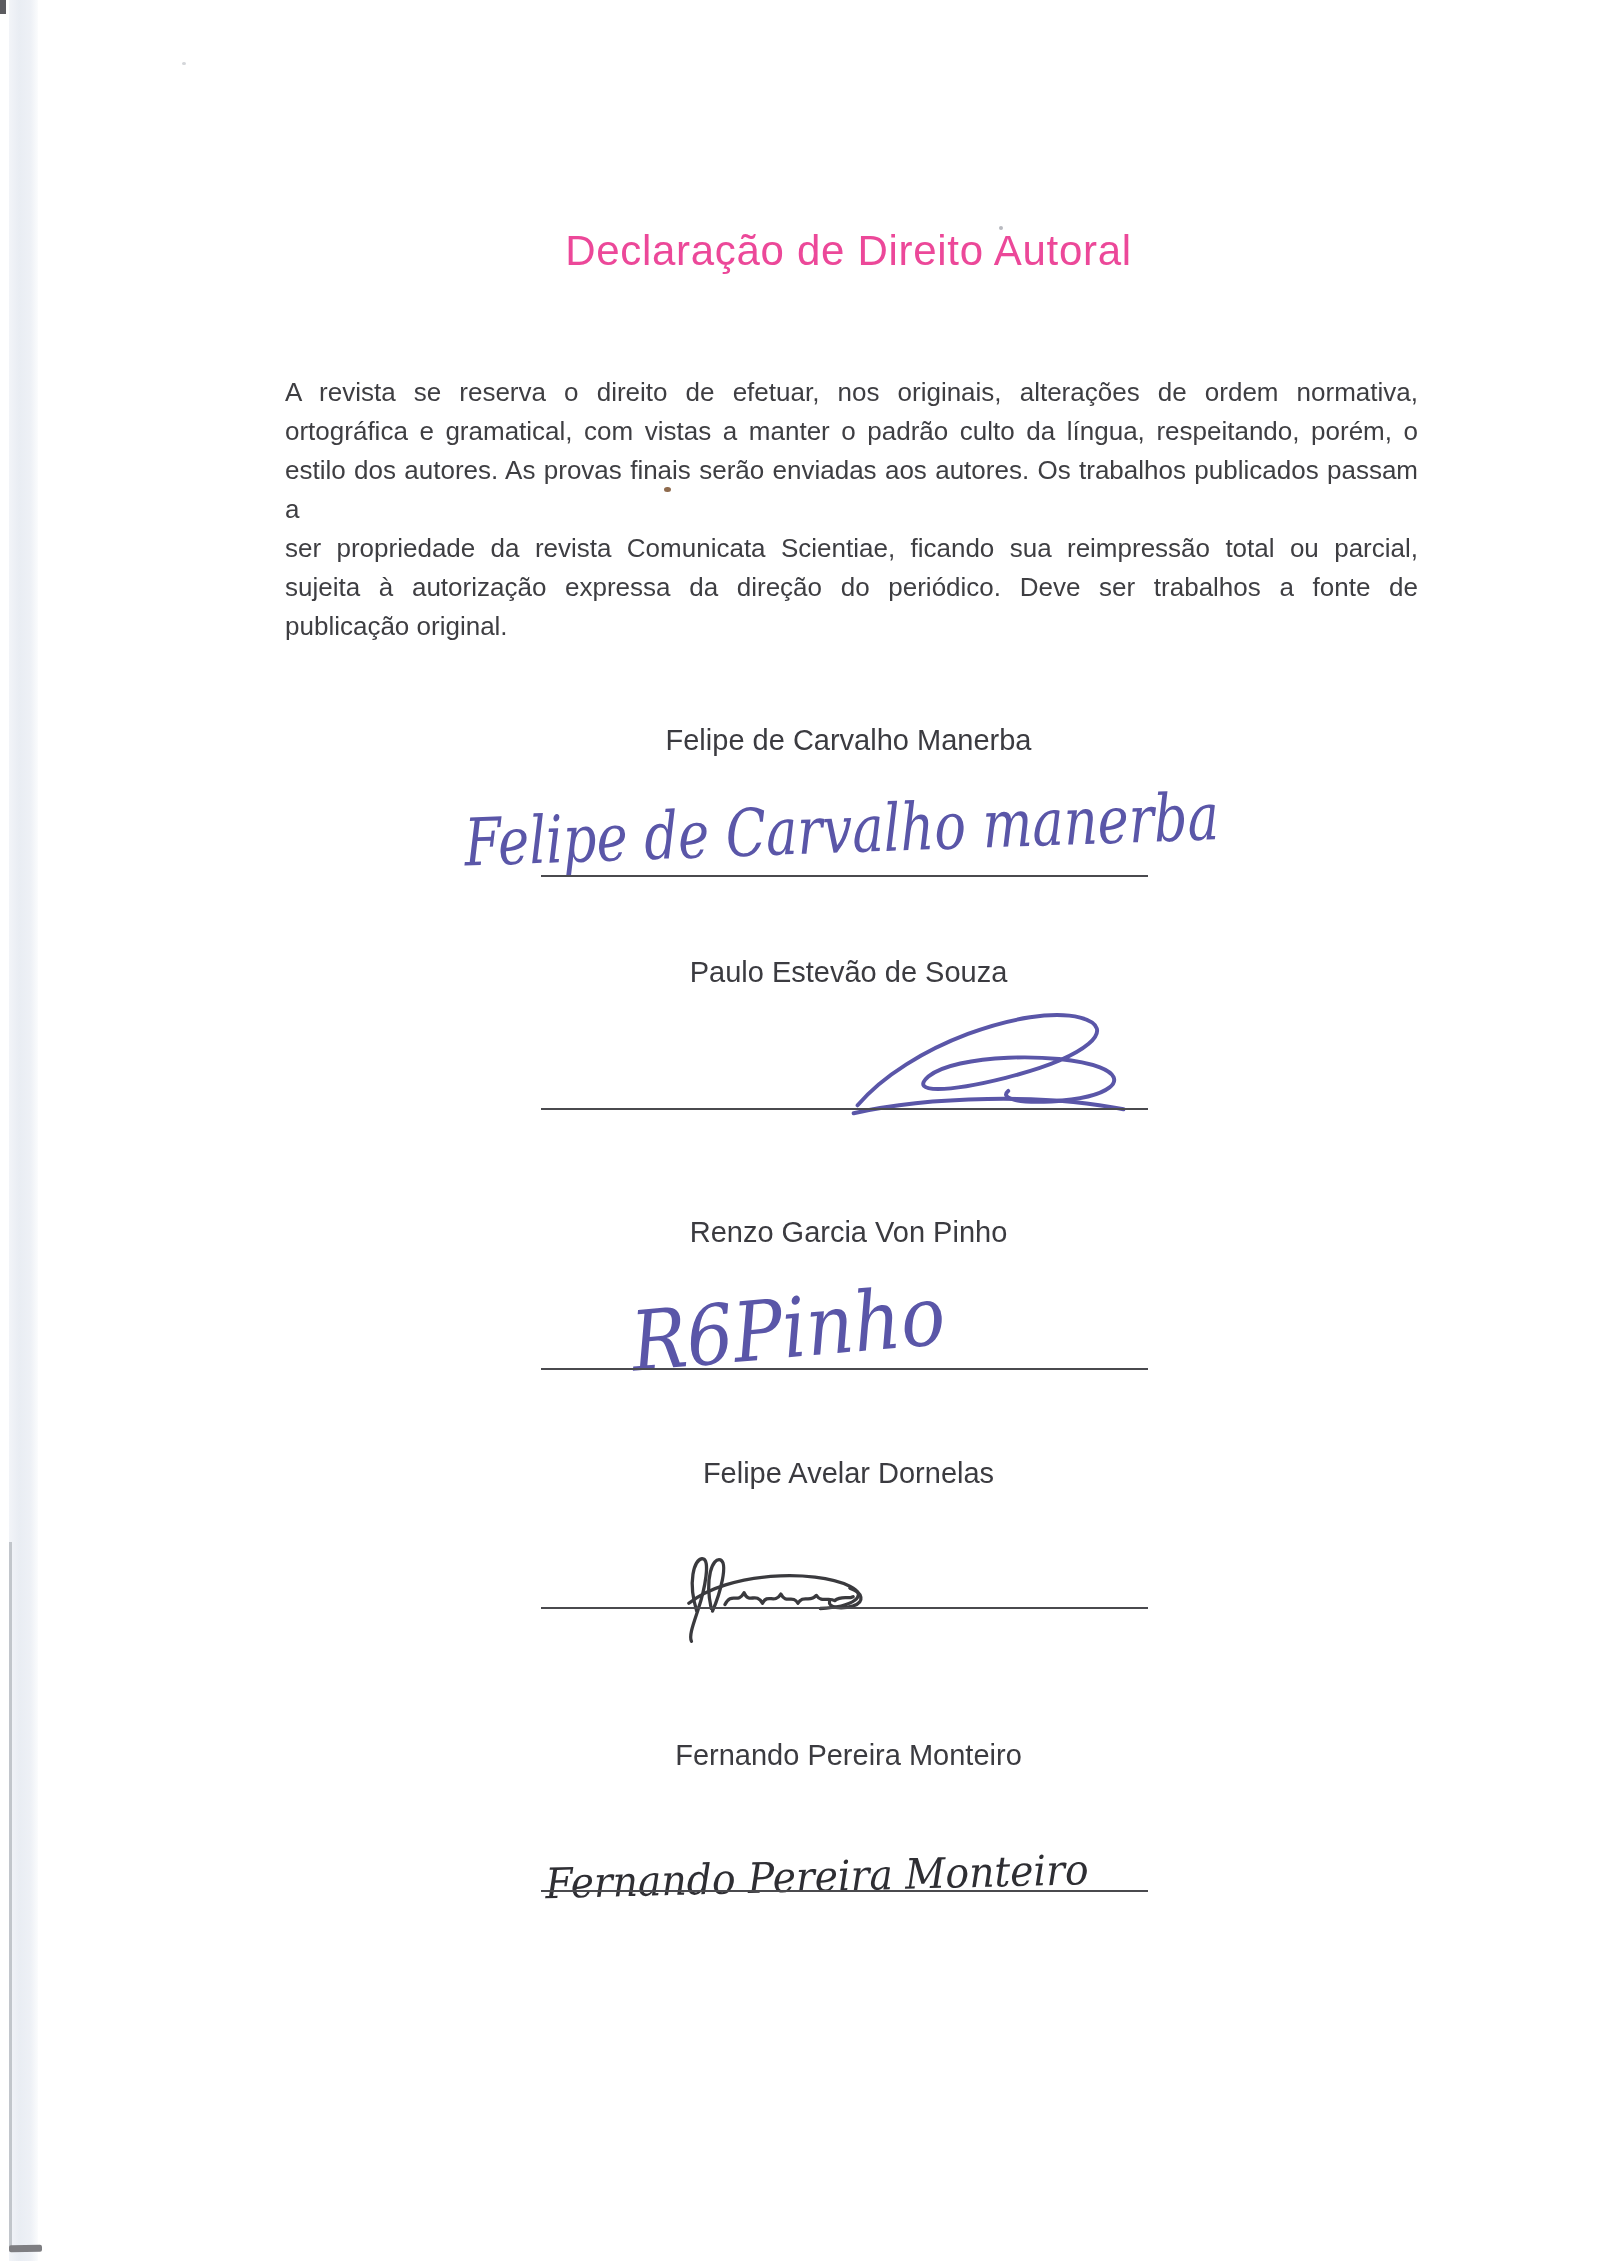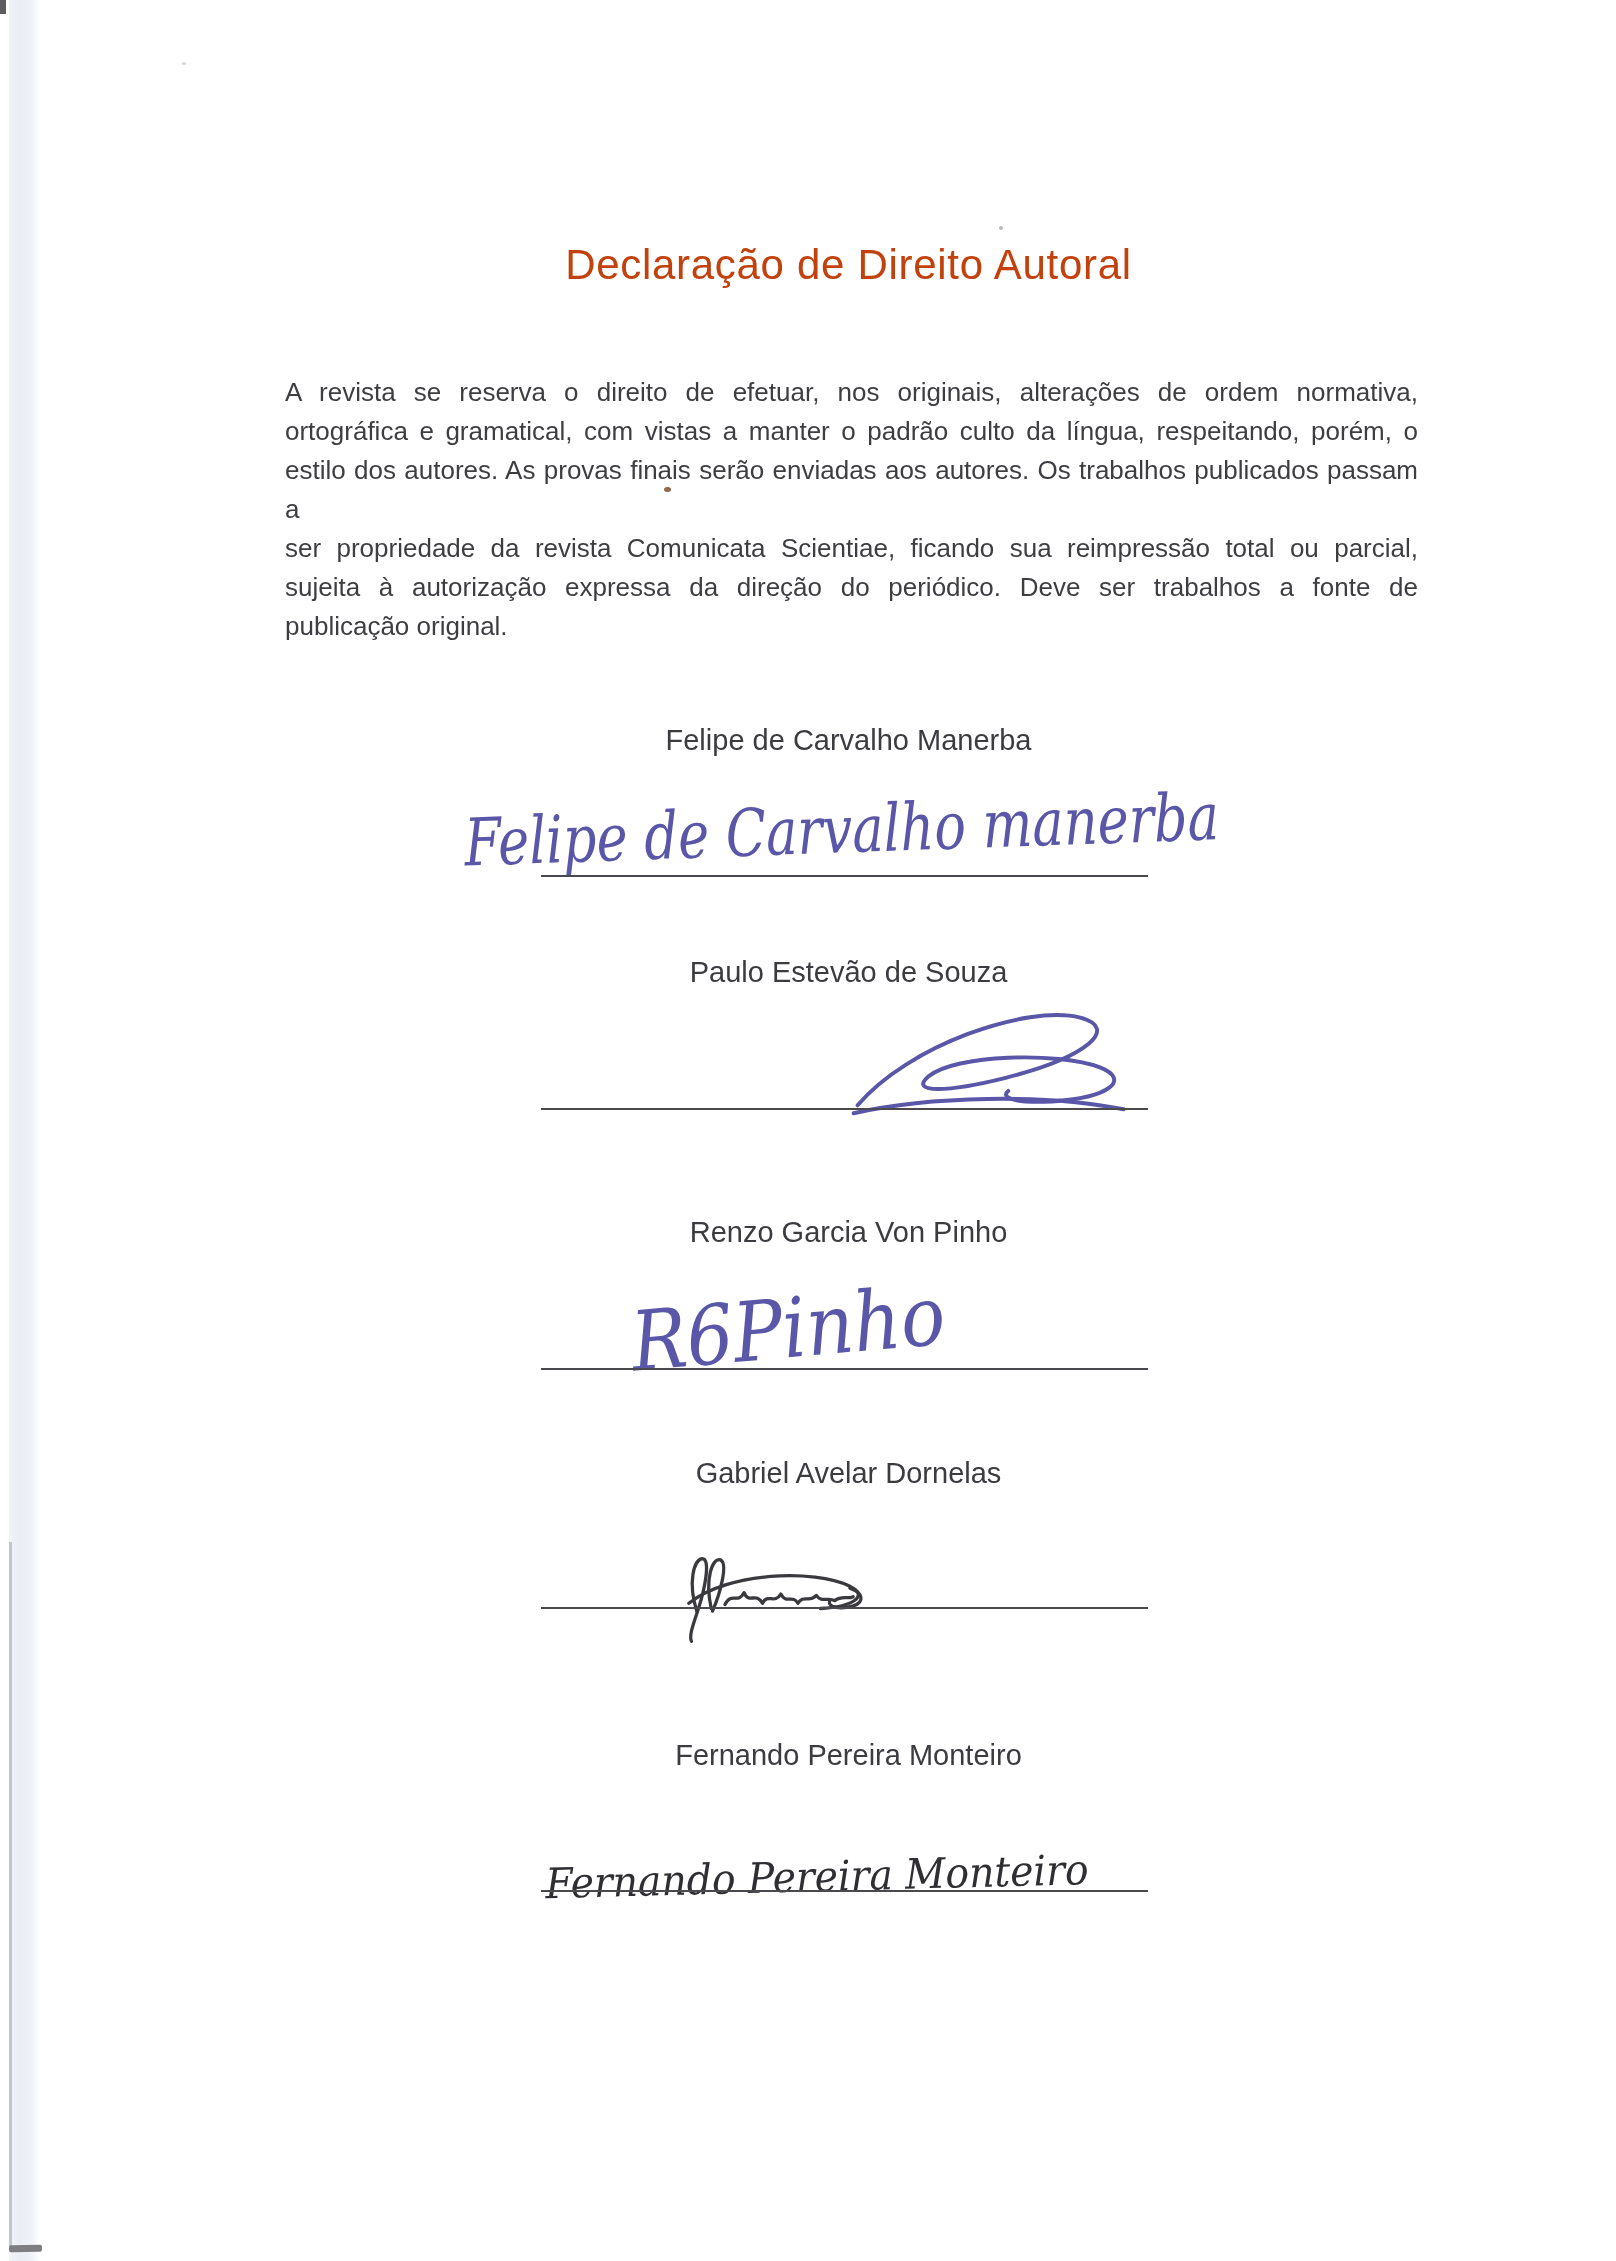--- a/index.html
+++ b/index.html
@@ -25,23 +25,23 @@
   .scan-smudge{
     position:absolute;left:8.5px;top:2245px;width:33px;height:7.2px;
     background:#7e7e82;border-radius:2px;transform:rotate(-1deg);
   }
   .speck{position:absolute;border-radius:50%;}
   .speck.s1{left:664px;top:487px;width:6.6px;height:5.2px;background:#8f6b4e;}
   .speck.s2{left:182px;top:62px;width:3.9px;height:3.3px;background:#d4d6da;}
   .speck.s3{left:999px;top:226px;width:3.9px;height:3.9px;background:#b9bac0;}
   
   .doc-title{
-    position:absolute;left:282px;top:244px;width:1133px;
+    position:absolute;left:282px;top:230px;width:1133px;
     text-align:center;font-size:42px;line-height:1;
-    color:#c2410c;letter-spacing:0.7px;font-weight:400;
+    color:#ec4899;letter-spacing:0.7px;font-weight:400;
   }
   .para{
     position:absolute;left:285px;top:373px;width:1133px;
     font-size:26px;line-height:39px;color:#3e3e42;
   }
   .para .pline{text-align:justify;text-align-last:justify;}
   .para .pline.last{text-align:right;text-align-last:left;}
   .signer-name{
     position:absolute;left:282px;width:1133px;
     text-align:center;font-size:29px;line-height:1;color:#3b3b40;
@@ -101,21 +101,21 @@
 
   <div>
     <div class="signer-name" style="top:1218px">Renzo Garcia Von Pinho</div>
     <svg class="sig" style="left:623px;top:1250px" width="354" height="131" viewBox="0 0 540 200">
       <text class="sig-text" x="10" y="162" font-size="126" textLength="480" lengthAdjust="spacingAndGlyphs" transform="rotate(-5 270 100)" fill="#5a56a8">R6Pinho</text>
     </svg>
     <div class="sig-line" style="top:1368px"></div>
   </div>
 
   <div>
-    <div class="signer-name" style="top:1459px">Gabriel Avelar Dornelas</div>
+    <div class="signer-name" style="top:1459px">Felipe Avelar Dornelas</div>
     <svg class="sig" style="left:656px;top:1552px" width="230" height="92" viewBox="0 0 350 140">
       <g stroke="#3a3a3e">
         <path class="scribble" style="stroke-width:5" d="M62,90 C48,45 58,12 70,10 C84,9 74,58 64,88 C56,112 50,128 54,136"></path>
         <path class="scribble" style="stroke-width:5" d="M84,86 C74,40 86,8 98,12 C110,17 98,62 86,90"></path>
         <path class="scribble" style="stroke-width:5" d="M50,78 C110,30 240,26 295,52 C325,66 300,84 250,86"></path>
         <path class="scribble" style="stroke-width:5" d="M105,80 C115,60 124,80 134,62 C142,80 152,60 162,78 C170,62 180,80 190,64 C198,80 208,64 216,78 C224,64 234,78 244,66 C252,78 262,68 272,74 C282,66 292,72 300,68"></path>
         <path class="scribble" style="stroke-width:5" d="M295,55 C315,62 318,76 300,82 C280,88 262,84 264,76"></path>
       </g>
     </svg>
     <div class="sig-line" style="top:1607px"></div>

